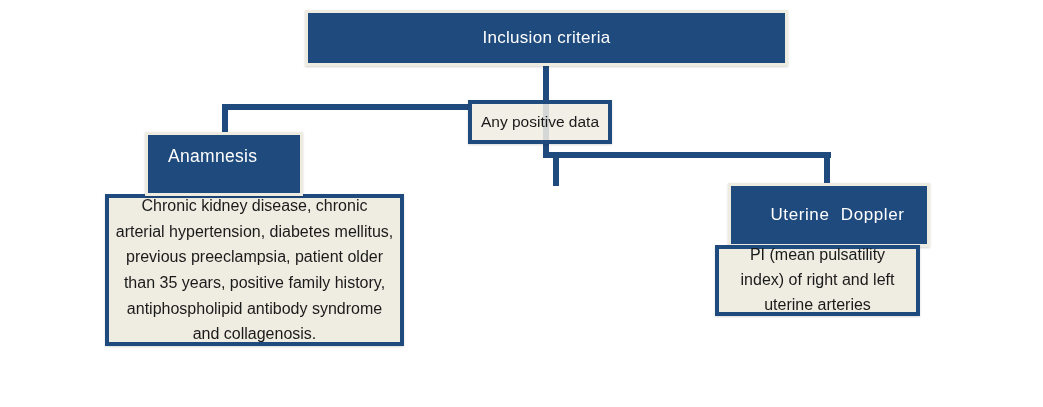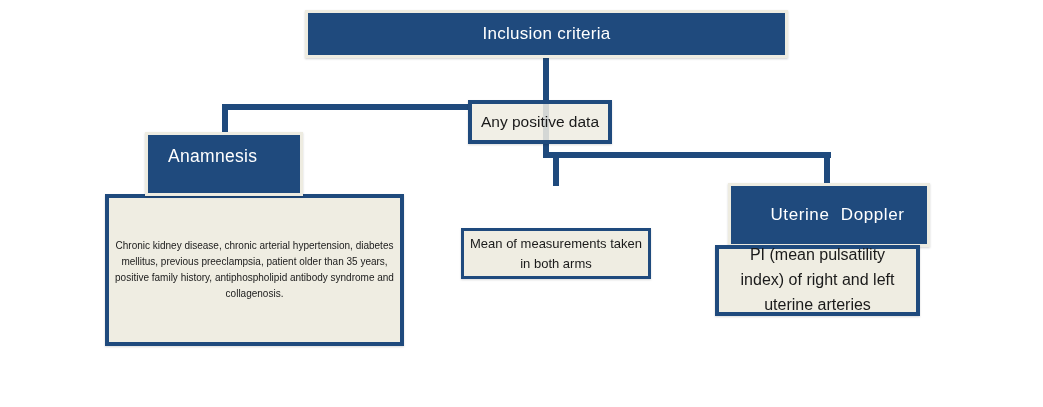--- a/index.html
+++ b/index.html
@@ -23,21 +23,21 @@
     border:4px solid var(--dark-blue,#1F4A7D);
     color:var(--box-text-dark,#1a1a1a);
     display:flex;align-items:center;justify-content:center;
     text-align:center;
     box-shadow:0 1px 2px rgba(0,0,0,.15);
   }
   .hdr-anamnesis{align-items:flex-start;justify-content:flex-start;
     padding:11px 0 0 20px;z-index:3;font-size:17.5px;}
   .hdr-doppler{letter-spacing:.6px;word-spacing:6px;}
   .gateway{font-size:15.5px;background:rgba(239,237,226,.87);}
-  .body-anamnesis{font-size:10px;line-height:1.6;padding:0 6px;}
+  .body-anamnesis{font-size:16px;line-height:1.6;padding:0 6px;}
   .body-mbp{font-size:13px;line-height:1.5;padding:2px 4px;}
   .body-doppler{font-size:16px;line-height:1.55;padding:2px 8px;}
   .caption{
     position:absolute;left:6px;top:354px;width:1031px;
     font-family:"Liberation Serif",serif;
     font-size:15.5px;line-height:1.72;
     color:var(--caption-text,#111111);
     text-align:justify;margin:0;
   }
   .caption .cap-label{font-weight:bold;}
@@ -47,38 +47,35 @@
 
 <div class="stage">
 
   <div class="line" style="left:543px;top:57px;width:6px;height:101px;"></div>
   <div class="line" style="left:222px;top:104px;width:250px;height:6px;"></div>
   <div class="line" style="left:222px;top:104px;width:6px;height:30px;"></div>
   <div class="line" style="left:543px;top:152px;width:288px;height:6px;"></div>
   <div class="line" style="left:553px;top:152px;width:6px;height:34px;"></div>
   <div class="line" style="left:824px;top:152px;width:6px;height:33px;"></div>
 
-  <div class="hdr" style="left:305px;top:10px;width:483px;height:48px;">
+  <div class="hdr" style="left:305px;top:10px;width:483px;height:56px;">
     <span>Inclusion criteria</span>
   </div>
 
   <div class="panel gateway" style="left:468px;top:100px;width:144px;height:44px;">
     <span>Any positive data</span>
   </div>
 
   <div class="hdr hdr-anamnesis" style="left:145px;top:132px;width:158px;height:64px;">
     <span>Anamnesis</span>
   </div>
   <div class="panel body-anamnesis" style="left:105px;top:194px;width:299px;height:152px;">
     <span>Chronic kidney disease, chronic arterial hypertension, diabetes mellitus, previous preeclampsia, patient older than 35 years, positive family history, antiphospholipid antibody syndrome and collagenosis.</span>
   </div>
 
-  <div class="panel body-mbp" style="left:461px;top:228px;width:190px;height:51px;border-width:3px;">
-    <span>Mean of measurements taken in both arms</span>
-  </div>
 
   <div class="hdr hdr-doppler" style="left:728px;top:183px;width:202px;height:64px;padding-left:17px;">
     <span>Uterine Doppler</span>
   </div>
   <div class="panel body-doppler" style="left:707px;top:245px;width:205px;height:71px;margin-left:8px;">
     <span>PI (mean pulsatility index) of right and left uterine arteries</span>
   </div>
 
 
 </div>

